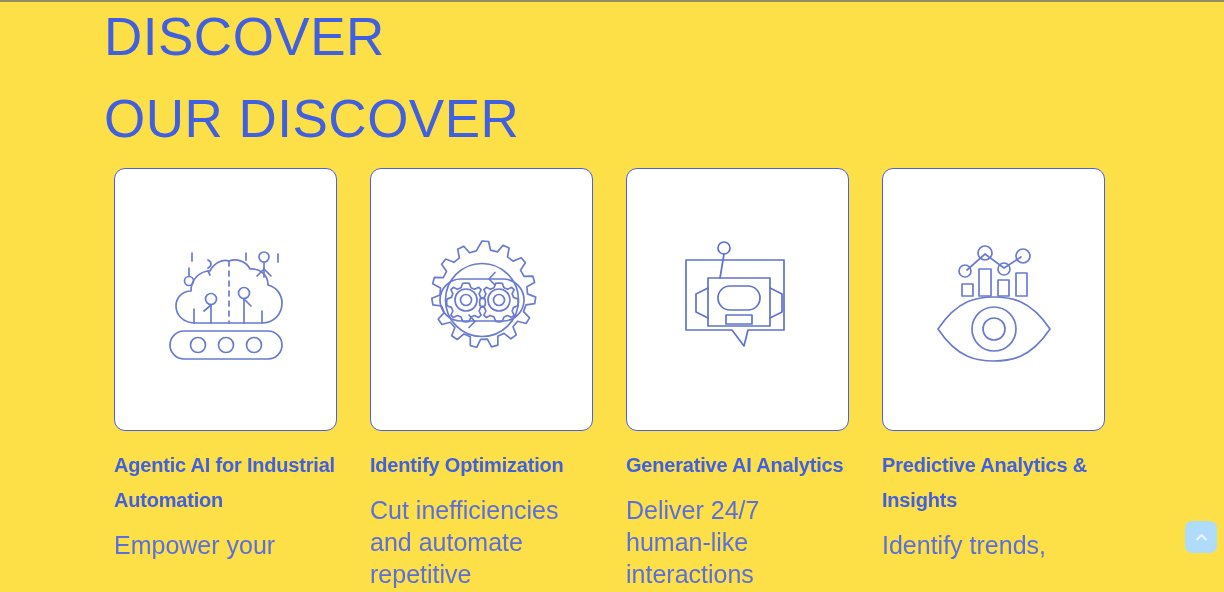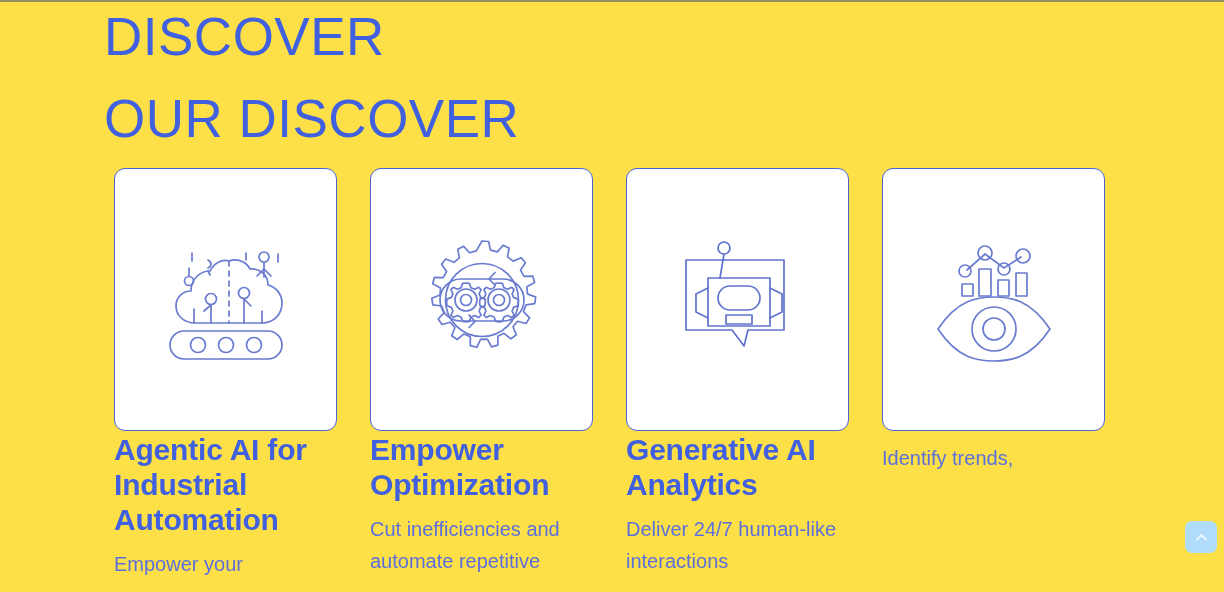--- a/index.html
+++ b/index.html
@@ -54,31 +54,31 @@
     width:223px; height:263px;
     border:1.6px solid #4A63D8;
     border-radius:11px;
     background:#ffffff;
     display:flex;
     align-items:center;
     justify-content:center;
   }
   .card-icon { display:block; }
   .card-title {
-    margin-top:1px;
+    margin-top:17px;
     color:#4060DF;
-    font-size:30px;
+    font-size:20px;
     line-height:35px;
     font-weight:700;
     letter-spacing:-.2px;
   }
   .card-desc {
     margin-top:11px;
     color:#5B6FDC;
-    font-size:20px;
+    font-size:25px;
     line-height:32px;
     font-weight:400;
   }
 
   
   #scroll-top-button {
     position:absolute;
     left:1185px; top:521px;
     width:32px; height:32px;
     border-radius:7px;
@@ -177,21 +177,21 @@
               <path d="M0 -17 l3.3 .4 1.7 4.4 3.6 1.5 4.1 -2 2.4 2.4 -2 4.1 1.5 3.6 4.4 1.7 .4 3.3
                        -.4 3.3 -4.4 1.7 -1.5 3.6 2 4.1 -2.4 2.4 -4.1 -2 -3.6 1.5 -1.7 4.4 -3.3 .4
                        -3.3 -.4 -1.7 -4.4 -3.6 -1.5 -4.1 2 -2.4 -2.4 2 -4.1 -1.5 -3.6 -4.4 -1.7 -.4 -3.3
                        .4 -3.3 4.4 -1.7 1.5 -3.6 -2 -4.1 2.4 -2.4 4.1 2 3.6 -1.5 1.7 -4.4 z"></path>
               <circle cx="0" cy="0" r="11"></circle>
               <circle cx="0" cy="0" r="5.5"></circle>
             </g>
           </g>
         </svg>
       </div>
-      <div class="card-title">Empower Optimization</div>
+      <div class="card-title">Identify Optimization</div>
       <div class="card-desc">Cut inefficiencies and automate repetitive</div>
     </div>
 
     <div class="service-card-wrap">
       <div class="card-box">
         <svg class="card-icon" width="128" height="124" viewBox="0 0 128 124" fill="none" stroke="#5F72CC" stroke-width="1.7" stroke-linecap="round" stroke-linejoin="round">
 
           <path d="M12 22 H110 V92 H74 L70 108 L58 92 H12 Z"></path>
 
           <circle cx="50" cy="10" r="6"></circle>
@@ -226,20 +226,21 @@
           <circle cx="37" cy="34" r="6"></circle>
           <circle cx="57" cy="16" r="7"></circle>
           <circle cx="76" cy="32" r="6"></circle>
           <circle cx="95" cy="19" r="7"></circle>
 
           <path d="M10 92 C30 62 50 60 66 60 C82 60 102 62 122 92 C102 122 82 124 66 124 C50 124 30 122 10 92 Z"></path>
           <circle cx="66" cy="92" r="22"></circle>
           <circle cx="66" cy="92" r="11"></circle>
         </svg>
       </div>
+      <div class="card-title">Predictive Analytics &amp; Insights</div>
       <div class="card-desc">Identify trends,</div>
     </div>
 
   </div>
 
   <div id="scroll-top-button" title="Scroll to top">
     <svg width="15" height="15" viewBox="0 0 15 15" fill="none" stroke="#EAF6FE" stroke-width="2" stroke-linecap="round" stroke-linejoin="round">
       <path d="M3 9.5 L7.5 5 L12 9.5"></path>
     </svg>
   </div>

